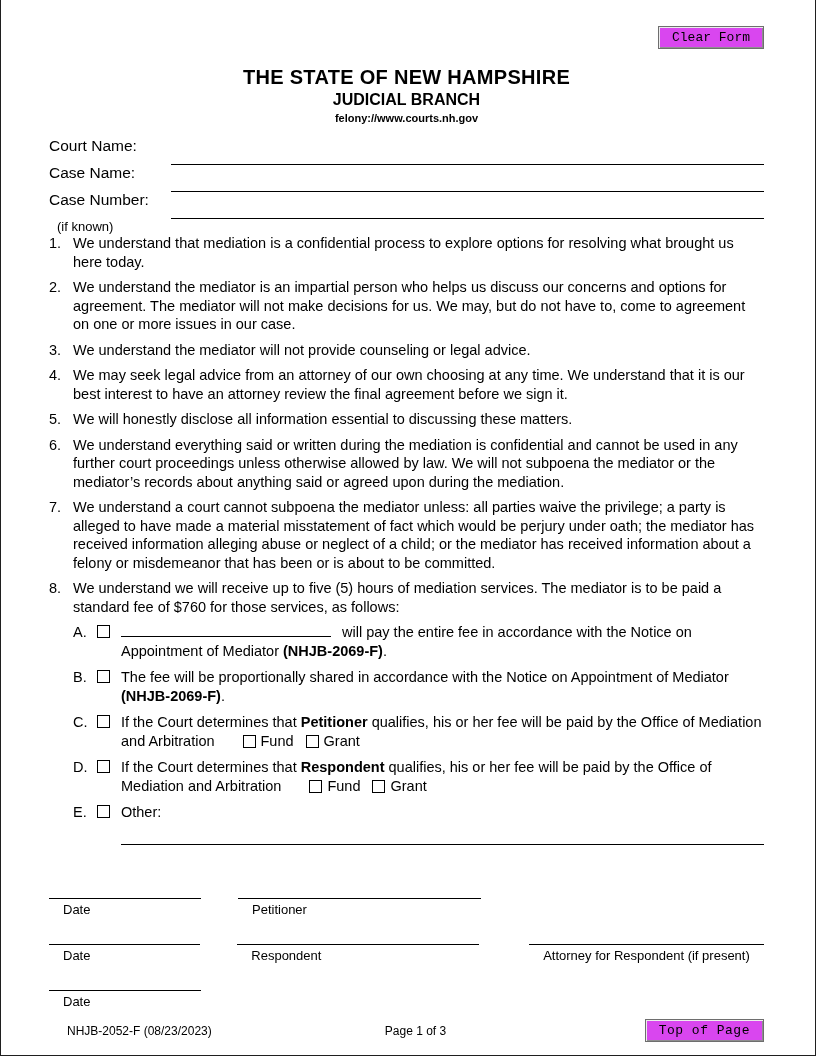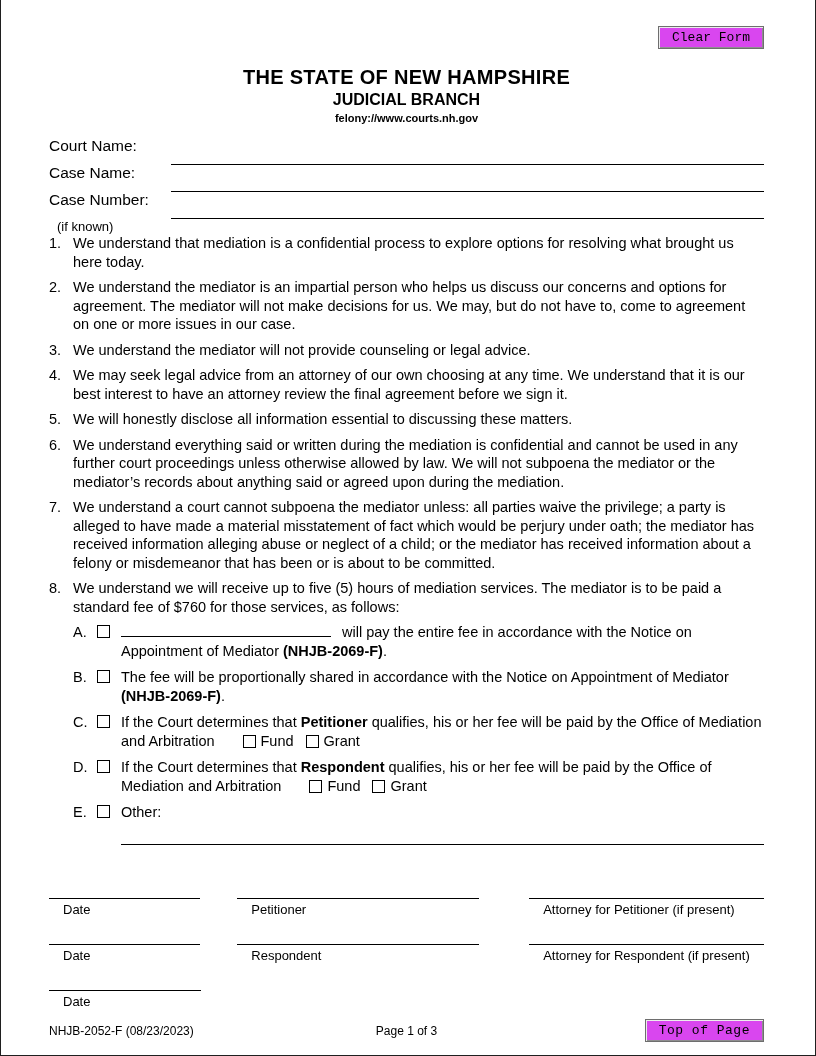--- a/index.html
+++ b/index.html
@@ -90,21 +90,21 @@
   .sig-row { display: flex; margin-bottom: 12px; }
   .sig-col.c1 { width: 152px; margin-right: 37px; }
   .sig-col.c2 { width: 243px; margin-right: 50px; }
   .sig-col.c3 { width: 236px; }
   .sig-line { border-bottom: 1.2px solid #000; height: 15px; }
   .sig-label { font-size: 13px; margin-top: 3px; margin-left: 14px; }
 
   
   .footer {
     position: absolute;
-    left: 48px; right: 51px; bottom: 13px;
+    left: 66px; right: 51px; bottom: 13px;
     display: flex; align-items: center;
   }
   .f-left   { flex: 1; font-size: 12px; }
   .f-center { flex: 1; text-align: center; font-size: 12px; }
   .f-right  { flex: 1; text-align: right; }
   .top-btn  { letter-spacing: 0.5px; }
 </style>
 </head>
 <body>
 
@@ -228,24 +228,20 @@
     <div class="signatures">
       <div class="sig-row">
         <div class="sig-col c1">
           <div class="sig-line"></div>
           <div class="sig-label">Date</div>
         </div>
         <div class="sig-col c2">
           <div class="sig-line"></div>
           <div class="sig-label">Petitioner</div>
         </div>
-        <div class="sig-col c3">
-          <div class="sig-line"></div>
-          <div class="sig-label">Attorney for Petitioner (if present)</div>
-        </div>
       </div>
 
       <div class="sig-row">
         <div class="sig-col c1">
           <div class="sig-line"></div>
           <div class="sig-label">Date</div>
         </div>
         <div class="sig-col c2">
           <div class="sig-line"></div>
           <div class="sig-label">Respondent</div>

